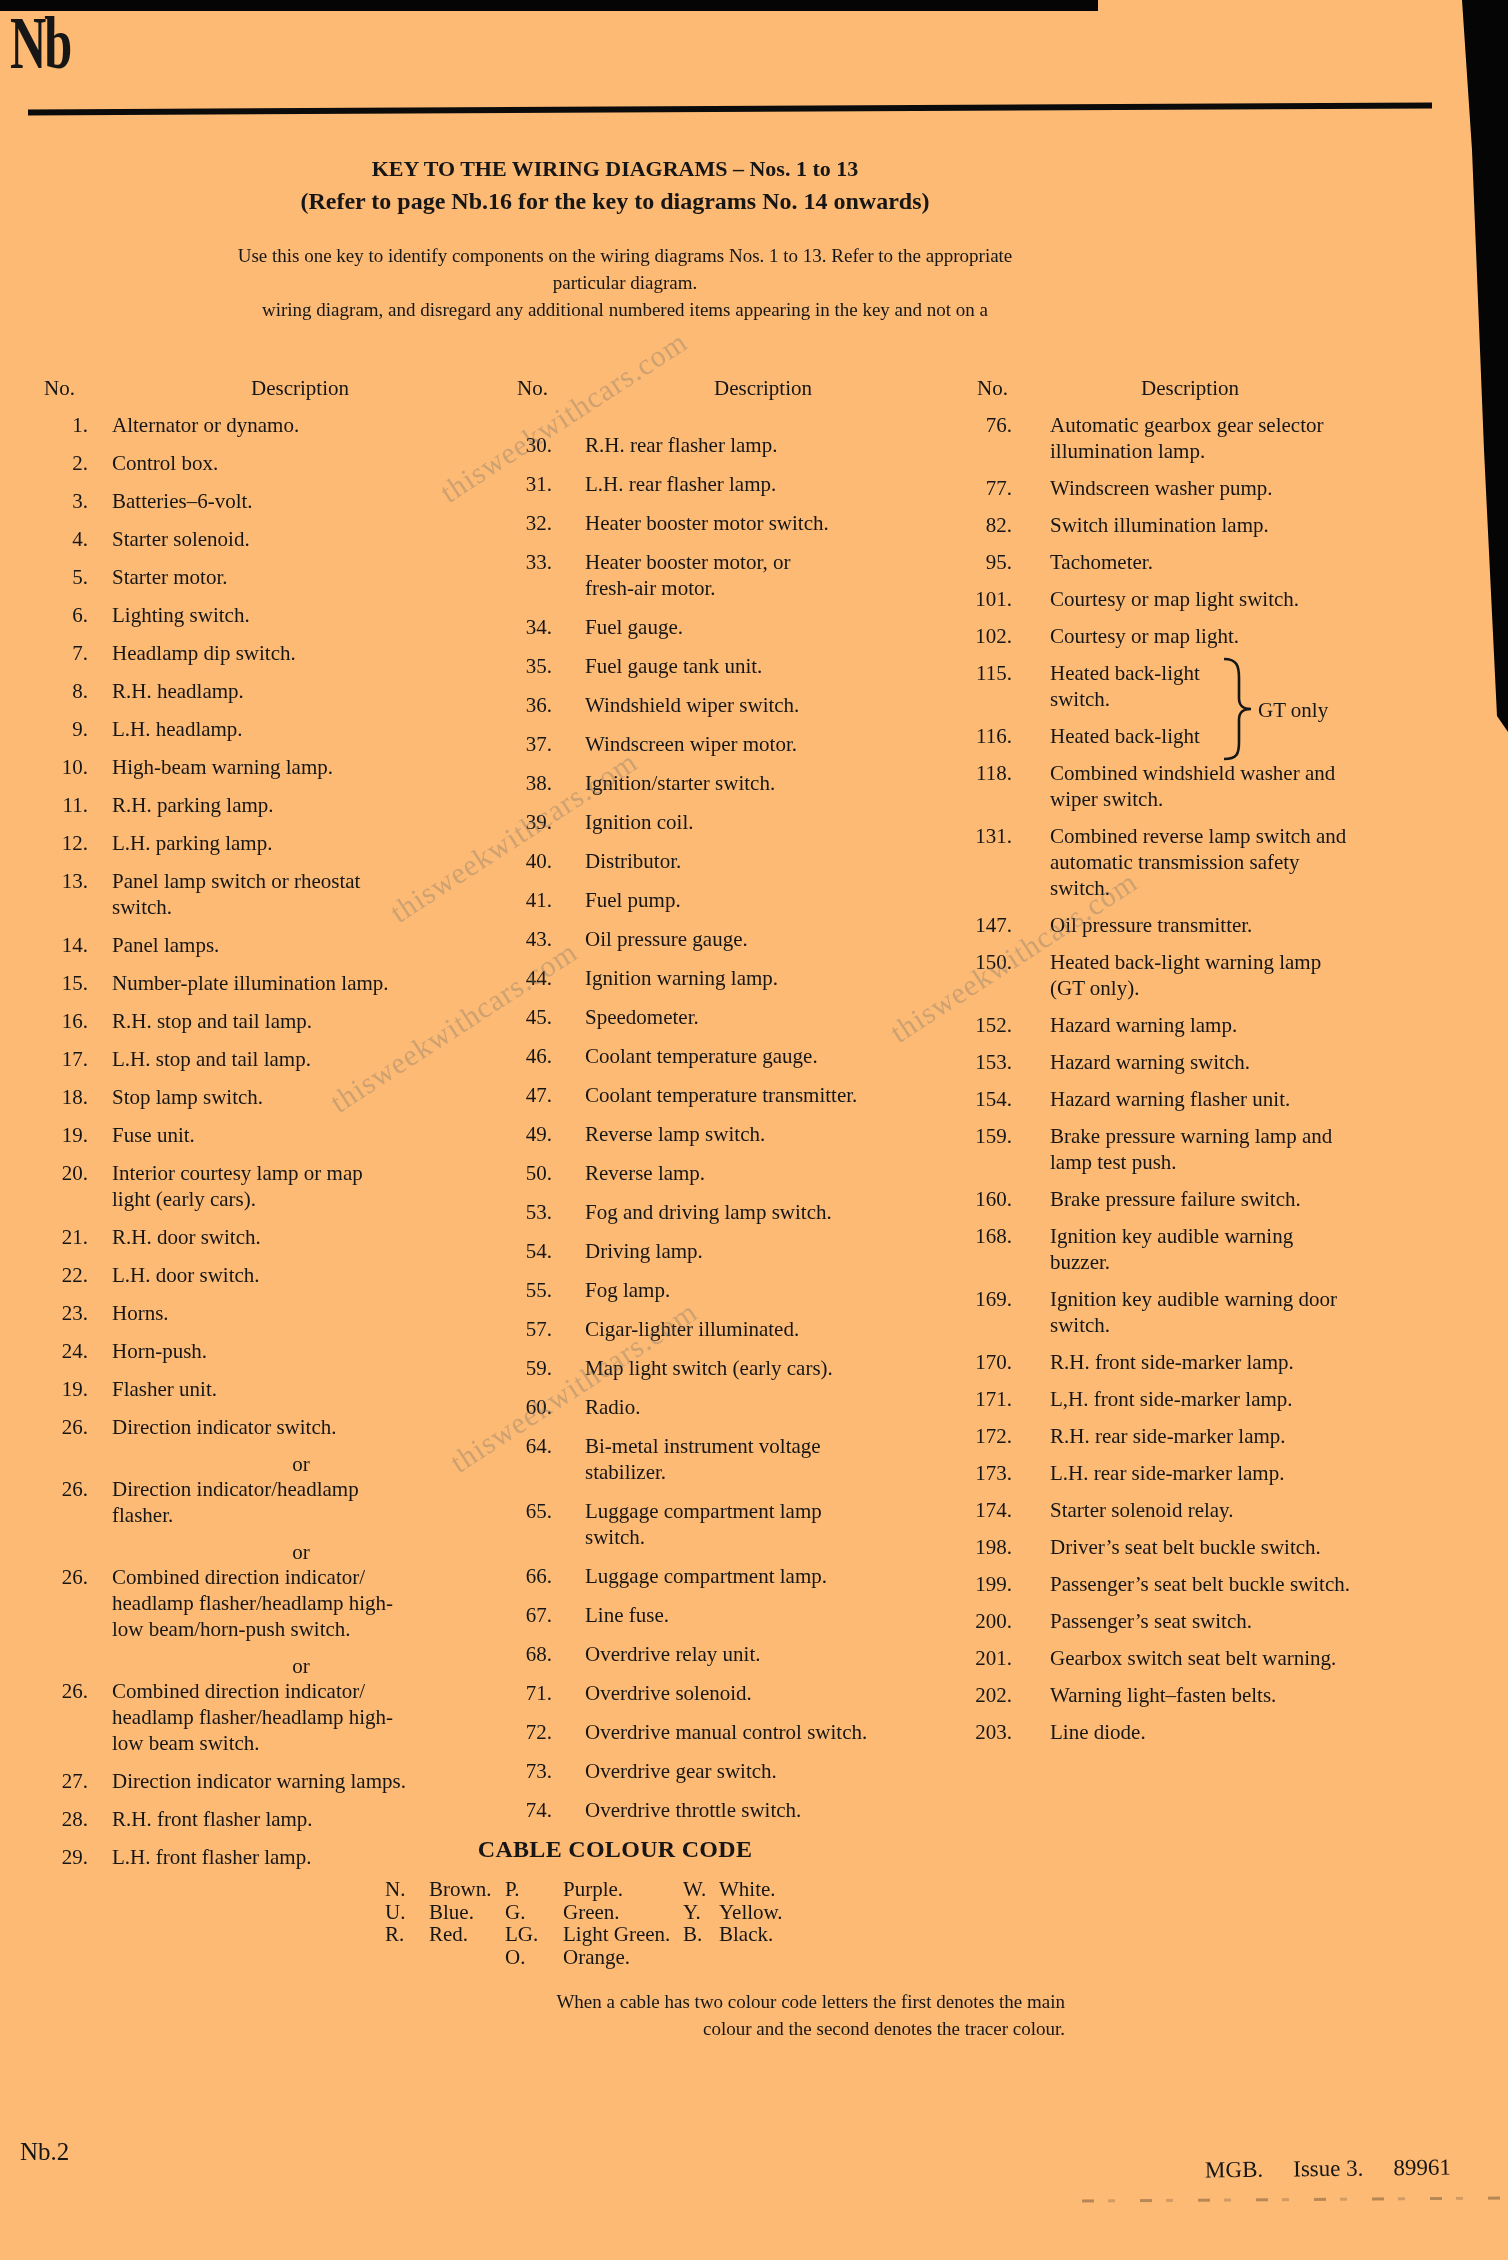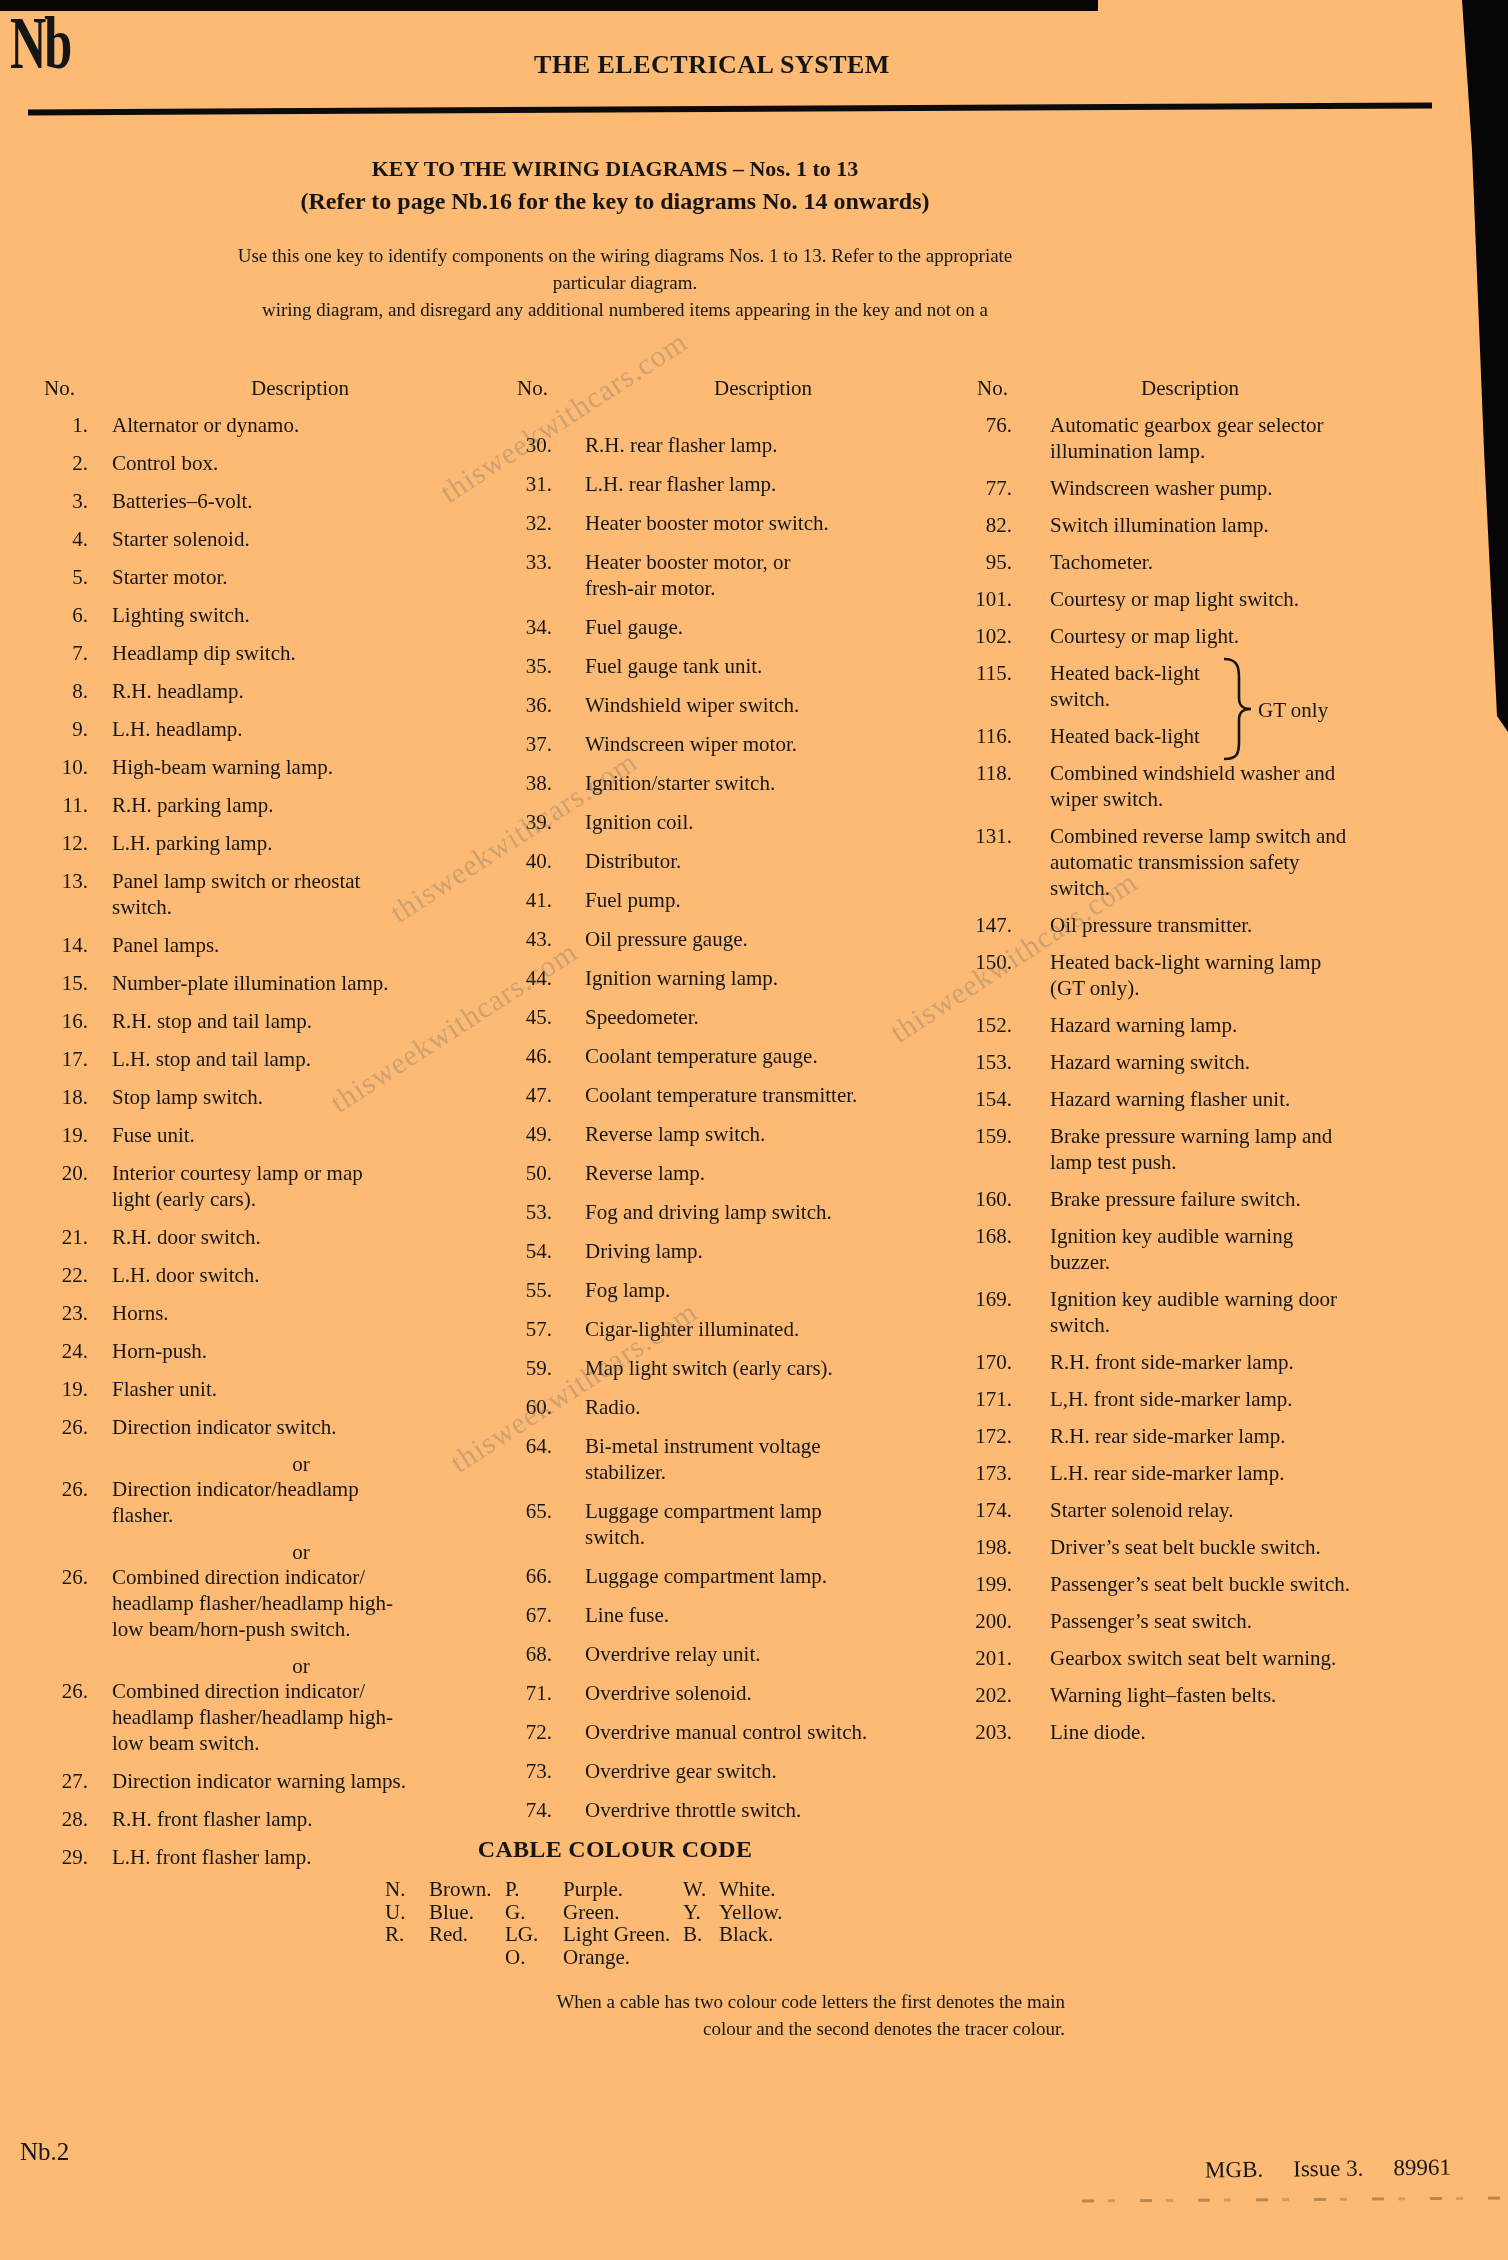--- a/index.html
+++ b/index.html
@@ -61,21 +61,20 @@
       transform:rotate(-.4deg);
       background:repeating-linear-gradient(90deg,rgba(0,0,0,.5) 0 12px,transparent 12px 26px,rgba(0,0,0,.3) 26px 33px,transparent 33px 58px);}
 </style>
 </head>
 <body>
 
 <div id="page">
 
   <div id="topbar" class="abs"></div>
   <div id="logo" class="abs">Nb</div>
-  <div id="header-title" class="abs nowrap">THE ELECTRICAL SYSTEM</div>
   <div id="header-rule" class="abs"></div>
   <div id="right-wedge" class="abs"></div>
 
   <div id="key-title" class="abs nowrap">KEY TO THE WIRING DIAGRAMS – Nos. 1 to 13</div>
   <div id="key-subtitle" class="abs nowrap">(Refer to page Nb.16 for the key to diagrams No. 14 onwards)</div>
 
   <div id="intro" class="abs">
     <div class="nowrap">Use this one key to identify components on the wiring diagrams Nos. 1 to 13. Refer to the appropriate</div>
     <div class="nowrap">particular diagram.</div>
     <div class="nowrap">wiring diagram, and disregard any additional numbered items appearing in the key and not on a</div>

